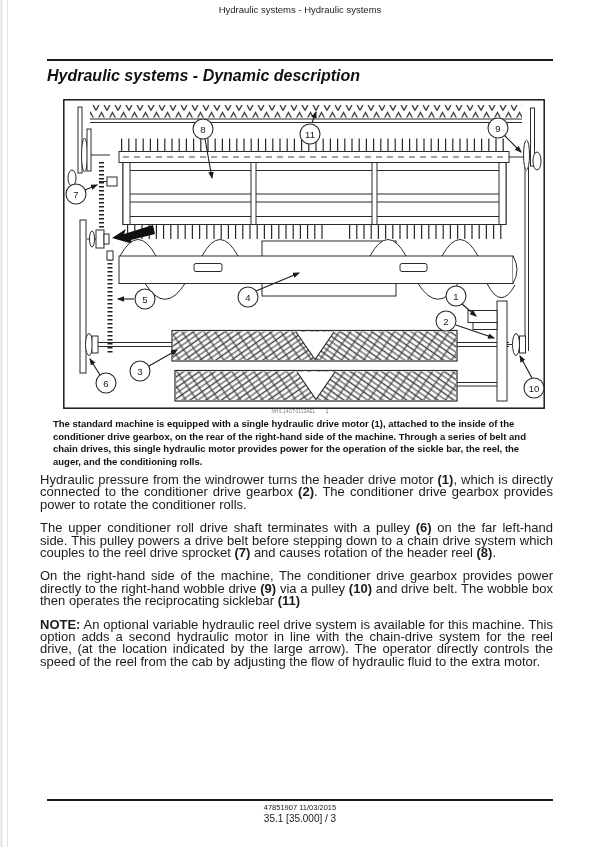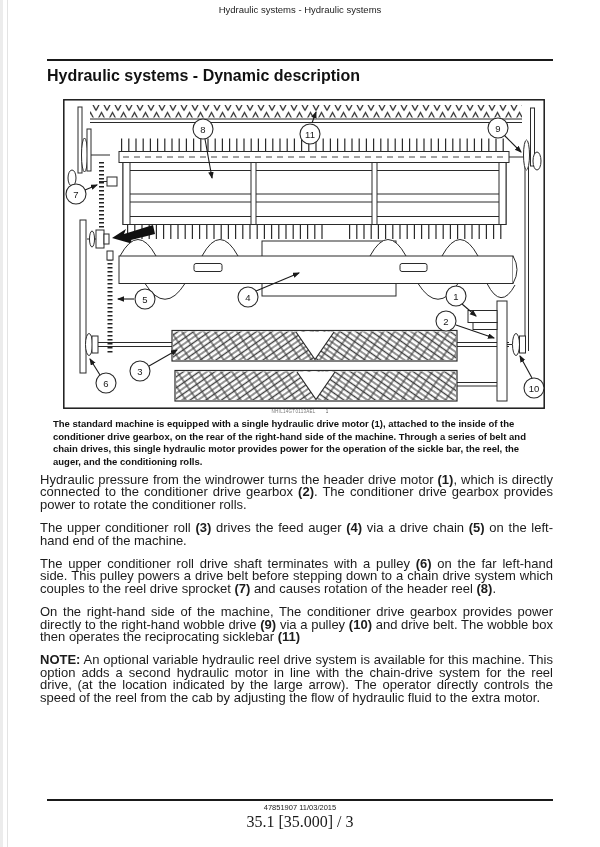--- a/index.html
+++ b/index.html
@@ -1,36 +1,36 @@
 <!DOCTYPE html>
 <html><head>
 <meta charset="utf-8">
 <style>
   html,body{margin:0;padding:0;background:#f4f4f4;}
   #page{position:relative;width:600px;height:847px;background:#ffffff;overflow:hidden;
         font-family:"Liberation Sans", sans-serif;color:#1a1a1a;}
   .edge-strip{position:absolute;left:0;top:0;width:3px;height:847px;background:#ececec;}
   .edge-line{position:absolute;left:7px;top:0;width:1px;height:847px;background:#e3e3e3;}
   .running-head{position:absolute;top:4px;left:0;right:0;text-align:center;font-size:9.5px;color:#222;}
-  .title-block{position:absolute;left:47px;right:47px;top:59px;border-top:2px solid #1a1a1a;padding-top:6px;}
+  .title-block{position:absolute;left:47px;right:47px;top:59px;border-top:2px solid #1a1a1a;padding-top:6px;font-style:italic;}
   .title-block h1{margin:0;font-size:16px;font-weight:bold;color:#111;}
   .figure-wrap{position:absolute;left:63px;top:99px;width:482px;height:310px;}
   .figure-caption{position:absolute;top:409px;left:0;right:0;text-align:center;
         font-size:4.5px;color:#777;letter-spacing:.3px;}
   .figure-caption .num{margin-left:10px;color:#555;}
   .lead{position:absolute;left:53px;right:53px;top:418px;font-size:9.5px;font-weight:bold;
         line-height:12.5px;color:#111;}
   .body-text{position:absolute;left:40px;right:47px;top:474px;font-size:13px;line-height:12.4px;
         text-align:justify;color:#1c1c1c;}
   .body-text p{margin:0 0 11px 0;}
   .body-text p.note{margin-bottom:2px;}
   .b{font-weight:bold;}
   .footer{position:absolute;left:47px;right:47px;top:799px;border-top:2px solid #1a1a1a;text-align:center;}
   .footer .f1{font-size:7.5px;margin-top:2px;color:#222;text-align:center;}
-  .footer .f2{font-size:16px;margin-top:1px;color:#1a1a1a;font-family:Liberation Serif, serif;}
+  .footer .f2{font-size:10px;margin-top:1px;color:#1a1a1a;}
   svg{display:block;}
 </style>
 </head>
 <body>
 
 <div id="page">
   <div class="edge-strip"></div>
   <div class="edge-line"></div>
 
   <div class="running-head">Hydraulic systems - Hydraulic systems</div>
@@ -222,21 +222,20 @@
   </div>
 
   <div class="figure-caption">
     <span>NHIL14GT0113AEL</span><span class="num">1</span>
   </div>
 
   <div class="lead">The standard machine is equipped with a single hydraulic drive motor (1), attached to the inside of the conditioner drive gearbox, on the rear of the right-hand side of the machine. Through a series of belt and chain drives, this single hydraulic motor provides power for the operation of the sickle bar, the reel, the auger, and the conditioning rolls.</div>
 
   <div class="body-text">
     <p><span>Hydraulic pressure from the windrower turns the header drive motor </span><span class="b">(1)</span><span>, which is directly connected to the conditioner drive gearbox </span><span class="b">(2)</span><span>. The conditioner drive gearbox provides power to rotate the conditioner rolls.</span></p>
-    <p><span>The upper conditioner roll </span><span class="b">(3)</span><span> drives the feed auger </span><span class="b">(4)</span><span> via a drive chain </span><span class="b">(5)</span><span> on the left-hand end of the machine.</span></p>
     <p><span>The upper conditioner roll drive shaft terminates with a pulley </span><span class="b">(6)</span><span> on the far left-hand side. This pulley powers a drive belt before stepping down to a chain drive system which couples to the reel drive sprocket </span><span class="b">(7)</span><span> and causes rotation of the header reel </span><span class="b">(8)</span><span>.</span></p>
     <p><span>On the right-hand side of the machine, The conditioner drive gearbox provides power directly to the right-hand wobble drive </span><span class="b">(9)</span><span> via a pulley </span><span class="b">(10)</span><span> and drive belt. The wobble box then operates the reciprocating sicklebar </span><span class="b">(11)</span></p>
     <p class="note"><span class="b">NOTE:</span><span> An optional variable hydraulic reel drive system is available for this machine. This option adds a second hydraulic motor in line with the chain-drive system for the reel drive, (at the location indicated by the large arrow). The operator directly controls the speed of the reel from the cab by adjusting the flow of hydraulic fluid to the extra motor.</span></p>
   </div>
 
   <div class="footer">
     <div class="f1">
       <span>47851907</span>
       <span>11/03/2015</span>
     </div>

